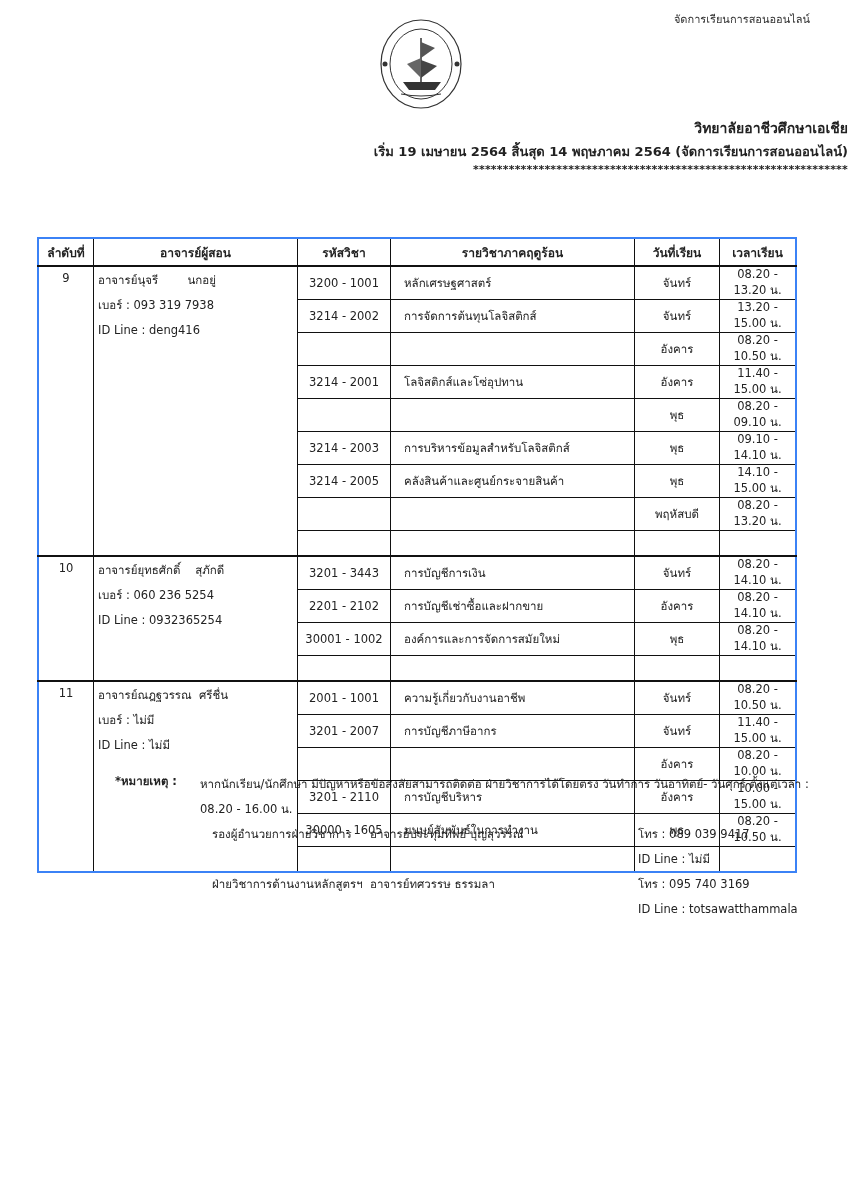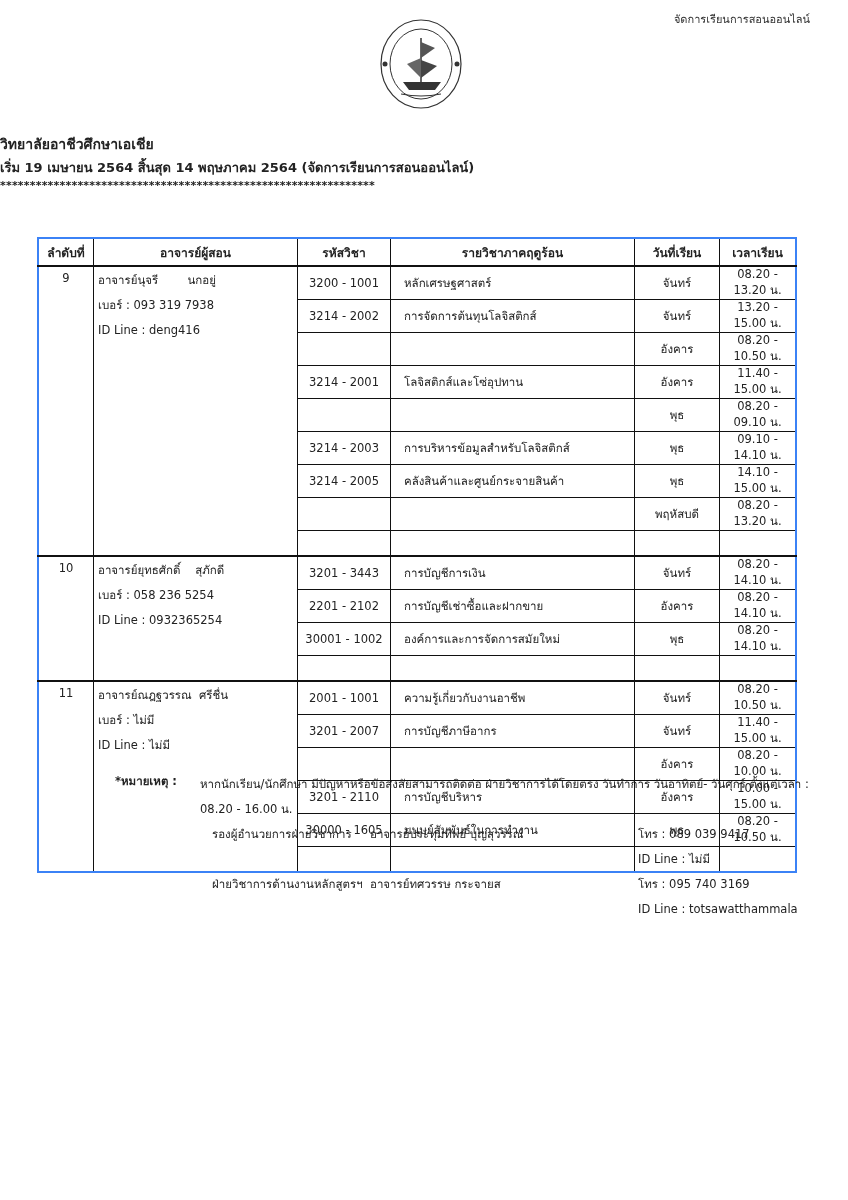--- a/index.html
+++ b/index.html
@@ -1,20 +1,20 @@
 <!DOCTYPE html>
 <html><head>
 <meta charset="utf-8">
 <style>
   html, body { margin:0; padding:0; background:#ffffff; }
   body { width:848px; height:1200px; position:relative; overflow:hidden;
          font-family:"DejaVu Sans","Liberation Sans",sans-serif; color:#222; }
   .corner { position:absolute; top:10px; right:38px; font-size:11px; color:#333; }
   .logo { position:absolute; left:375px; top:18px; width:92px; height:92px; }
-  .title-block { position:absolute; top:132px; left:0; width:848px; text-align:left; }
+  .title-block { position:absolute; top:116px; left:0; width:848px; text-align:right; }
   .title-block .t1 { font-size:14px; font-weight:bold; height:24px; line-height:24px; }
   .title-block .t2 { font-size:12.5px; font-weight:bold; height:24px; line-height:24px; }
   .title-block .t3 { font-size:13px; font-weight:bold; height:24px; line-height:24px; }
   .title-block .stars { font-size:11px; font-weight:bold; letter-spacing:0.2px; line-height:12px; }
   table.sched { position:absolute; left:37px; top:237px; width:760px;
          border-collapse:collapse; border:2px solid #3b82f6; font-size:11.5px; }
   table.sched th { border:1.5px solid #111; font-weight:bold; height:24px; font-size:12px; }
   table.sched td { border-left:1.5px solid #111; border-right:1.5px solid #111; height:24px; padding:0; }
   table.sched td.c-code, table.sched td.c-subj, table.sched td.c-day, table.sched td.c-time { border-top:1.5px solid #111; border-bottom:1.5px solid #111; }
   table.sched tr.group-start td { border-top:2.5px solid #111; }
@@ -129,21 +129,21 @@
       <tr>
         <td class="c-code"></td>
         <td class="c-subj"></td>
         <td class="c-day"></td>
         <td class="c-time"></td>
       </tr>
       <tr class="group-start">
         <td class="c-no" rowspan="4">10</td>
         <td class="c-teacher" rowspan="4">
           <div class="t-line" style="white-space: pre;">อาจารย์ยุทธศักดิ์    สุภักดี</div>
-          <div class="t-line" style="white-space: pre;">เบอร์ : 058 236 5254</div>
+          <div class="t-line" style="white-space: pre;">เบอร์ : 060 236 5254</div>
           <div class="t-line" style="white-space: pre;">ID Line : 0932365254</div>
         </td>
         <td class="c-code">3201 - 3443</td>
         <td class="c-subj">การบัญชีการเงิน</td>
         <td class="c-day">จันทร์</td>
         <td class="c-time">08.20 - 14.10 น.</td>
       </tr>
       <tr>
         <td class="c-code">2201 - 2102</td>
         <td class="c-subj">การบัญชีเช่าซื้อและฝากขาย</td>
@@ -214,20 +214,20 @@
     <div class="c-row" style="top:0">
       <span class="c-role">รองผู้อำนวยการฝ่ายวิชาการ</span>
       <span class="c-name">อาจารย์ประทุมทิพย์  บุญสุวรรณ์</span>
       <span class="c-phone">โทร : 089 039 9417</span>
     </div>
     <div class="c-row" style="top:25px">
       <span class="c-phone">ID Line : ไม่มี</span>
     </div>
     <div class="c-row" style="top:50px">
       <span class="c-role">ฝ่ายวิชาการด้านงานหลักสูตรฯ</span>
-      <span class="c-name">อาจารย์ทศวรรษ  กระจายส</span>
+      <span class="c-name">อาจารย์ทศวรรษ  ธรรมลา</span>
       <span class="c-phone">โทร : 095 740 3169</span>
     </div>
     <div class="c-row" style="top:75px">
       <span class="c-phone">ID Line : totsawatthammala</span>
     </div>
   </div>
 </div>
 
 </body></html>

